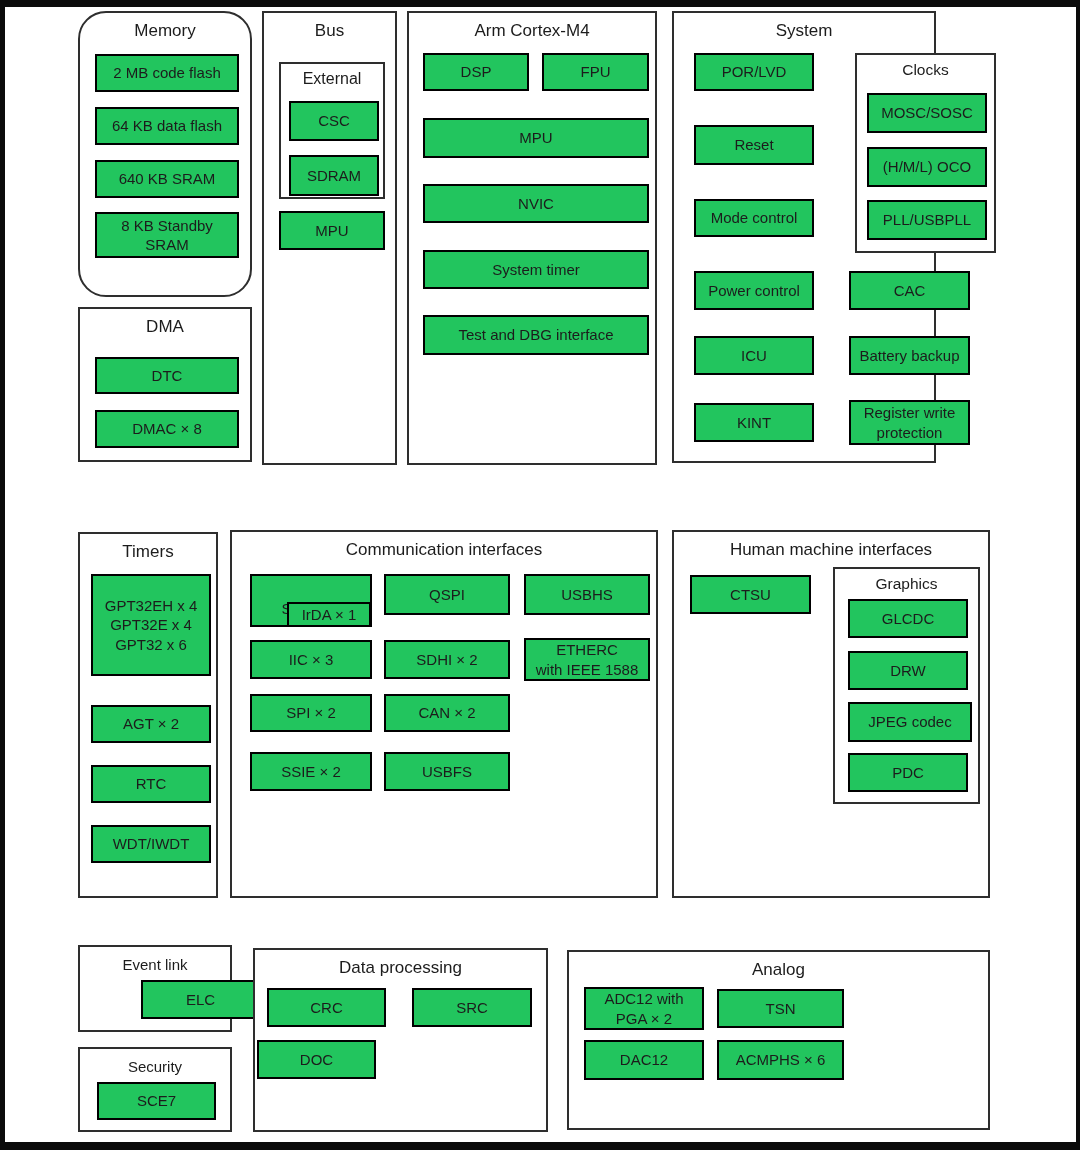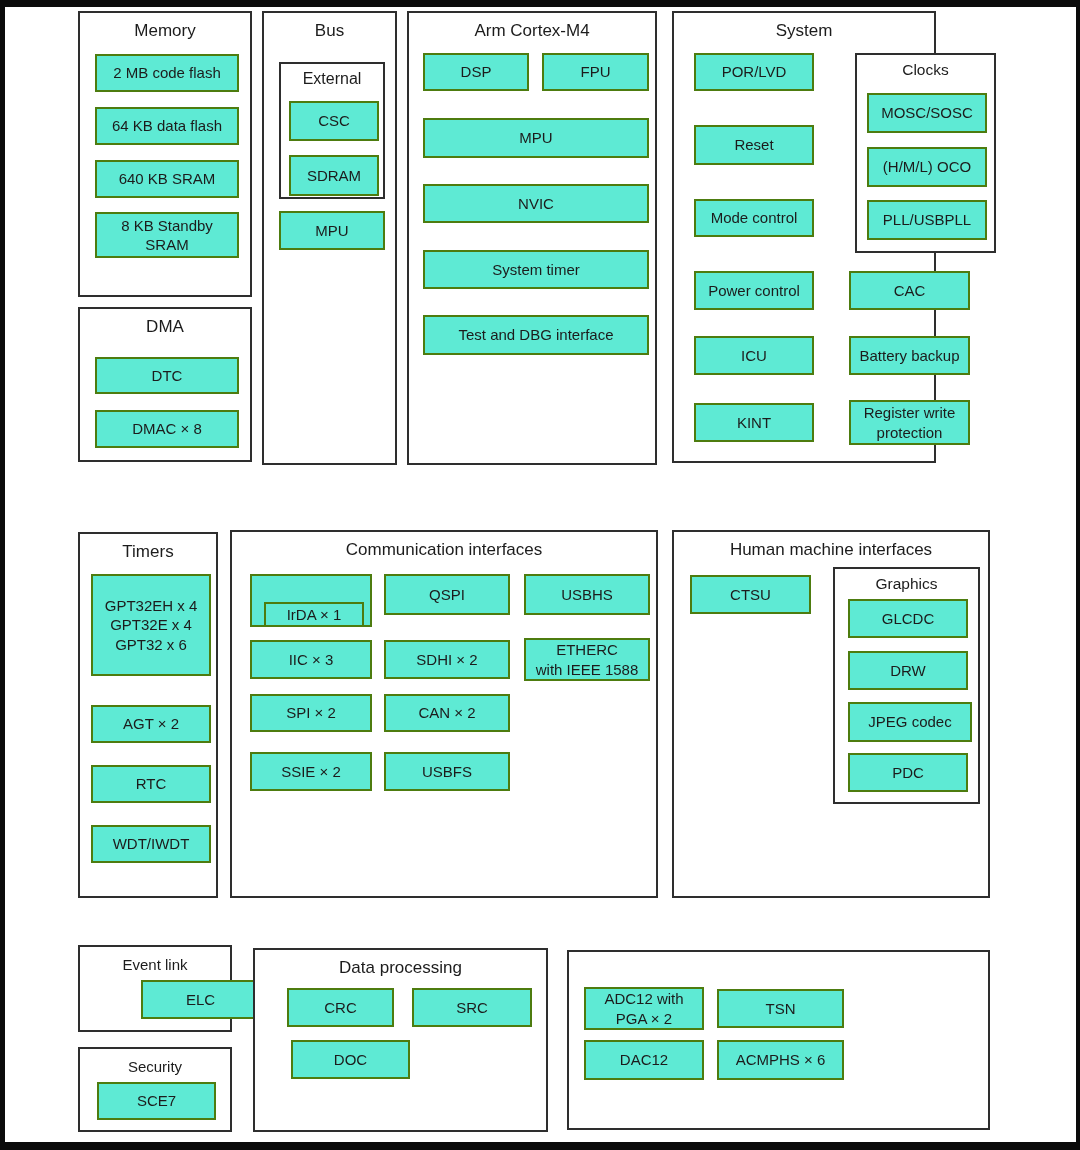--- a/index.html
+++ b/index.html
@@ -11,33 +11,33 @@
   }
   .frame {
     position:absolute; inset:0; border-style:solid; border-color:#0b0b0b;
     border-width:7px 4px 8px 5px; pointer-events:none; z-index:5;
   }
   .panel { position:absolute; border:2px solid #2e2e2e; background:#fff; }
   .ptitle { position:absolute; left:0; right:0; top:8px; text-align:center; font-size:17px; }
   .group { position:absolute; border:2px solid #2e2e2e; background:#fff; }
   .gtitle { position:absolute; left:0; right:0; top:6px; text-align:center; font-size:15.5px; }
   .box {
-    position:absolute; border:2px solid #4d7c0f; background:#5eead4;
+    position:absolute; border:2px solid #000000; background:#22c55e;
     display:flex; align-items:center; justify-content:center;
     text-align:center; font-size:15px; line-height:1.3; white-space:pre-line;
   }
   .box-top { display:block; padding-top:3px; }
 </style>
 </head>
 <body>
 
 <div class="page">
   <div class="frame"></div>
 
-  <div class="panel" style="left:78px; top:11px; width:174px; height:286px;">
+  <div class="panel" style="left:78px; top:11px; width:174px; height:286px;border-radius:28px;">
     <div class="ptitle">Memory</div>
     <div class="box" style="left:15px; top:41px; width:144px; height:38px;">2 MB code flash</div>
     <div class="box" style="left:15px; top:94px; width:144px; height:38px;">64 KB data flash</div>
     <div class="box" style="left:15px; top:147px; width:144px; height:38px;">640 KB SRAM</div>
     <div class="box" style="left:15px; top:199px; width:144px; height:46px;">8 KB Standby
 SRAM</div>
   </div>
 
   <div class="panel" style="left:78px; top:307px; width:174px; height:155px;">
     <div class="ptitle">DMA</div>
@@ -92,21 +92,21 @@
 GPT32 x 6</div>
     <div class="box" style="left:11px; top:171px; width:120px; height:38px;">AGT × 2</div>
     <div class="box" style="left:11px; top:231px; width:120px; height:38px;">RTC</div>
     <div class="box" style="left:11px; top:291px; width:120px; height:38px;">WDT/IWDT</div>
   </div>
 
   <div class="panel" style="left:230px; top:530px; width:428px; height:368px;">
     <div class="ptitle">Communication interfaces</div>
     <div class="box box-top" style="left:18px; top:42px; width:122px; height:53px;">
       <span>SCI × 10</span>
-      <div class="box" style="left:12px; top:26px; width:100px; height:25px;">IrDA × 1</div>
+      <div class="box" style="left:35px; top:26px; width:84px; height:25px;">IrDA × 1</div>
     </div>
     <div class="box" style="left:152px; top:42px; width:126px; height:41px;">QSPI</div>
     <div class="box" style="left:292px; top:42px; width:126px; height:41px;">USBHS</div>
     <div class="box" style="left:18px; top:108px; width:122px; height:39px;">IIC × 3</div>
     <div class="box" style="left:152px; top:108px; width:126px; height:39px;">SDHI × 2</div>
     <div class="box" style="left:292px; top:106px; width:126px; height:43px;">ETHERC
 with IEEE 1588</div>
     <div class="box" style="left:18px; top:162px; width:122px; height:38px;">SPI × 2</div>
     <div class="box" style="left:152px; top:162px; width:126px; height:38px;">CAN × 2</div>
     <div class="box" style="left:18px; top:220px; width:122px; height:39px;">SSIE × 2</div>
@@ -130,25 +130,26 @@
     <div class="box" style="left:17px; top:33px; width:119px; height:39px;margin-left:44px;">ELC</div>
   </div>
 
   <div class="panel" style="left:78px; top:1047px; width:154px; height:85px;">
     <div class="ptitle" style="font-size:15px; top:9px;">Security</div>
     <div class="box" style="left:17px; top:33px; width:119px; height:38px;">SCE7</div>
   </div>
 
   <div class="panel" style="left:253px; top:948px; width:295px; height:184px;">
     <div class="ptitle">Data processing</div>
-    <div class="box" style="left:32px; top:38px; width:107px; height:39px;">CRC</div>
+    <div class="box" style="left:12px; top:38px; width:119px; height:39px;">CRC</div>
     <div class="box" style="left:157px; top:38px; width:120px; height:39px;">SRC</div>
-    <div class="box" style="left:36px; top:90px; width:119px; height:39px;">DOC</div>
+    <div class="box" style="left:2px; top:90px; width:119px; height:39px;">DOC</div>
   </div>
 
   <div class="panel" style="left:567px; top:950px; width:423px; height:180px;">
+    <div class="ptitle">Analog</div>
     <div class="box" style="left:15px; top:35px; width:120px; height:43px;">ADC12 with
 PGA × 2</div>
     <div class="box" style="left:148px; top:37px; width:127px; height:39px;">TSN</div>
     <div class="box" style="left:15px; top:88px; width:120px; height:40px;">DAC12</div>
     <div class="box" style="left:148px; top:88px; width:127px; height:40px;">ACMPHS × 6</div>
   </div>
 </div>
 
 </body></html>

